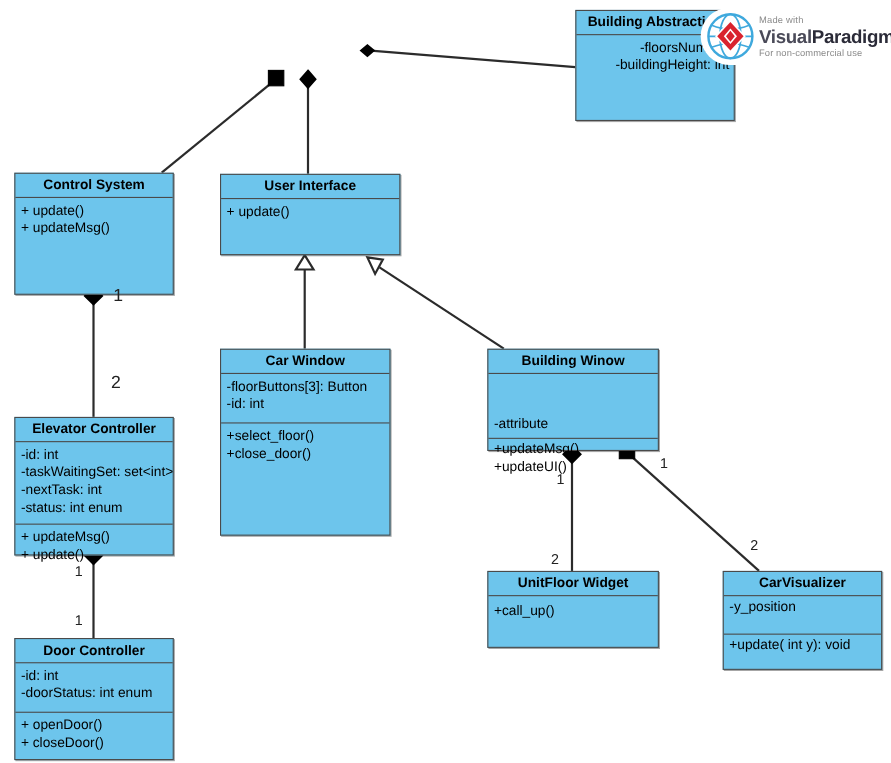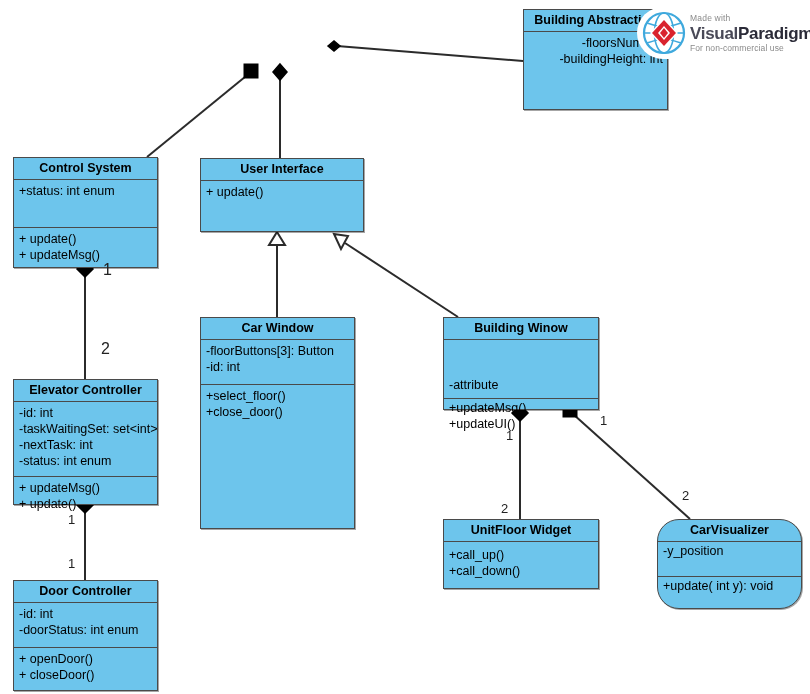--- a/index.html
+++ b/index.html
@@ -163,37 +163,34 @@
   <div class="uml-class" style="left:523px; top:9px; width:145px; height:101px;">
     <div class="uml-title">Building Abstraction</div>
     <div class="uml-compartment last" style="height:80px;text-align:right;">
       <div class="row">-floorsNum: int</div>
       <div class="row">-buildingHeight: int</div>
     </div>
   </div>
 
   <div class="uml-class" style="left:13px; top:157px; width:145px; height:111px;">
     <div class="uml-title">Control System</div>
-    <div class="uml-compartment" style="height:41px;">
-      <div class="row">+status: int enum</div>
-    </div>
     <div class="uml-compartment last">
       <div class="row">+ update()</div>
       <div class="row">+ updateMsg()</div>
     </div>
   </div>
 
   <div class="uml-class" style="left:200px; top:158px; width:164px; height:74px;">
     <div class="uml-title">User Interface</div>
     <div class="uml-compartment last" style="height:53px;">
       <div class="row">+ update()</div>
     </div>
   </div>
 
-  <div class="uml-class" style="left:200px; top:317px; width:155px; height:212px;">
+  <div class="uml-class" style="left:200px; top:317px; width:155px; height:170px;">
     <div class="uml-title">Car Window</div>
     <div class="uml-compartment" style="height:38px;">
       <div class="row">-floorButtons[3]: Button</div>
       <div class="row">-id: int</div>
     </div>
     <div class="uml-compartment last">
       <div class="row">+select_floor()</div>
       <div class="row">+close_door()</div>
     </div>
   </div>
@@ -232,25 +229,24 @@
     <div class="uml-compartment last">
       <div class="row">+ openDoor()</div>
       <div class="row">+ closeDoor()</div>
     </div>
   </div>
 
   <div class="uml-class" style="left:443px; top:519px; width:156px; height:70px;">
     <div class="uml-title">UnitFloor Widget</div>
     <div class="uml-compartment last" style="height:69px; padding-top:5px;">
       <div class="row">+call_up()</div>
-      <div class="row">+call_down()</div>
-    </div>
-  </div>
-
-  <div class="uml-class" style="left:657px; top:519px; width:145px; height:90px;border-radius:22px;">
+    </div>
+  </div>
+
+  <div class="uml-class" style="left:657px; top:519px; width:145px; height:90px;">
     <div class="uml-title">CarVisualizer</div>
     <div class="uml-compartment" style="height:20px; padding-top:1px; padding-bottom:13px;">
       <div class="row">-y_position</div>
     </div>
     <div class="uml-compartment last" style="padding-top:1px;">
       <div class="row">+update( int y): void</div>
     </div>
   </div>
 
   <div class="mult-label" style="left:103px; top:263px; font-size:16px;">1</div>

